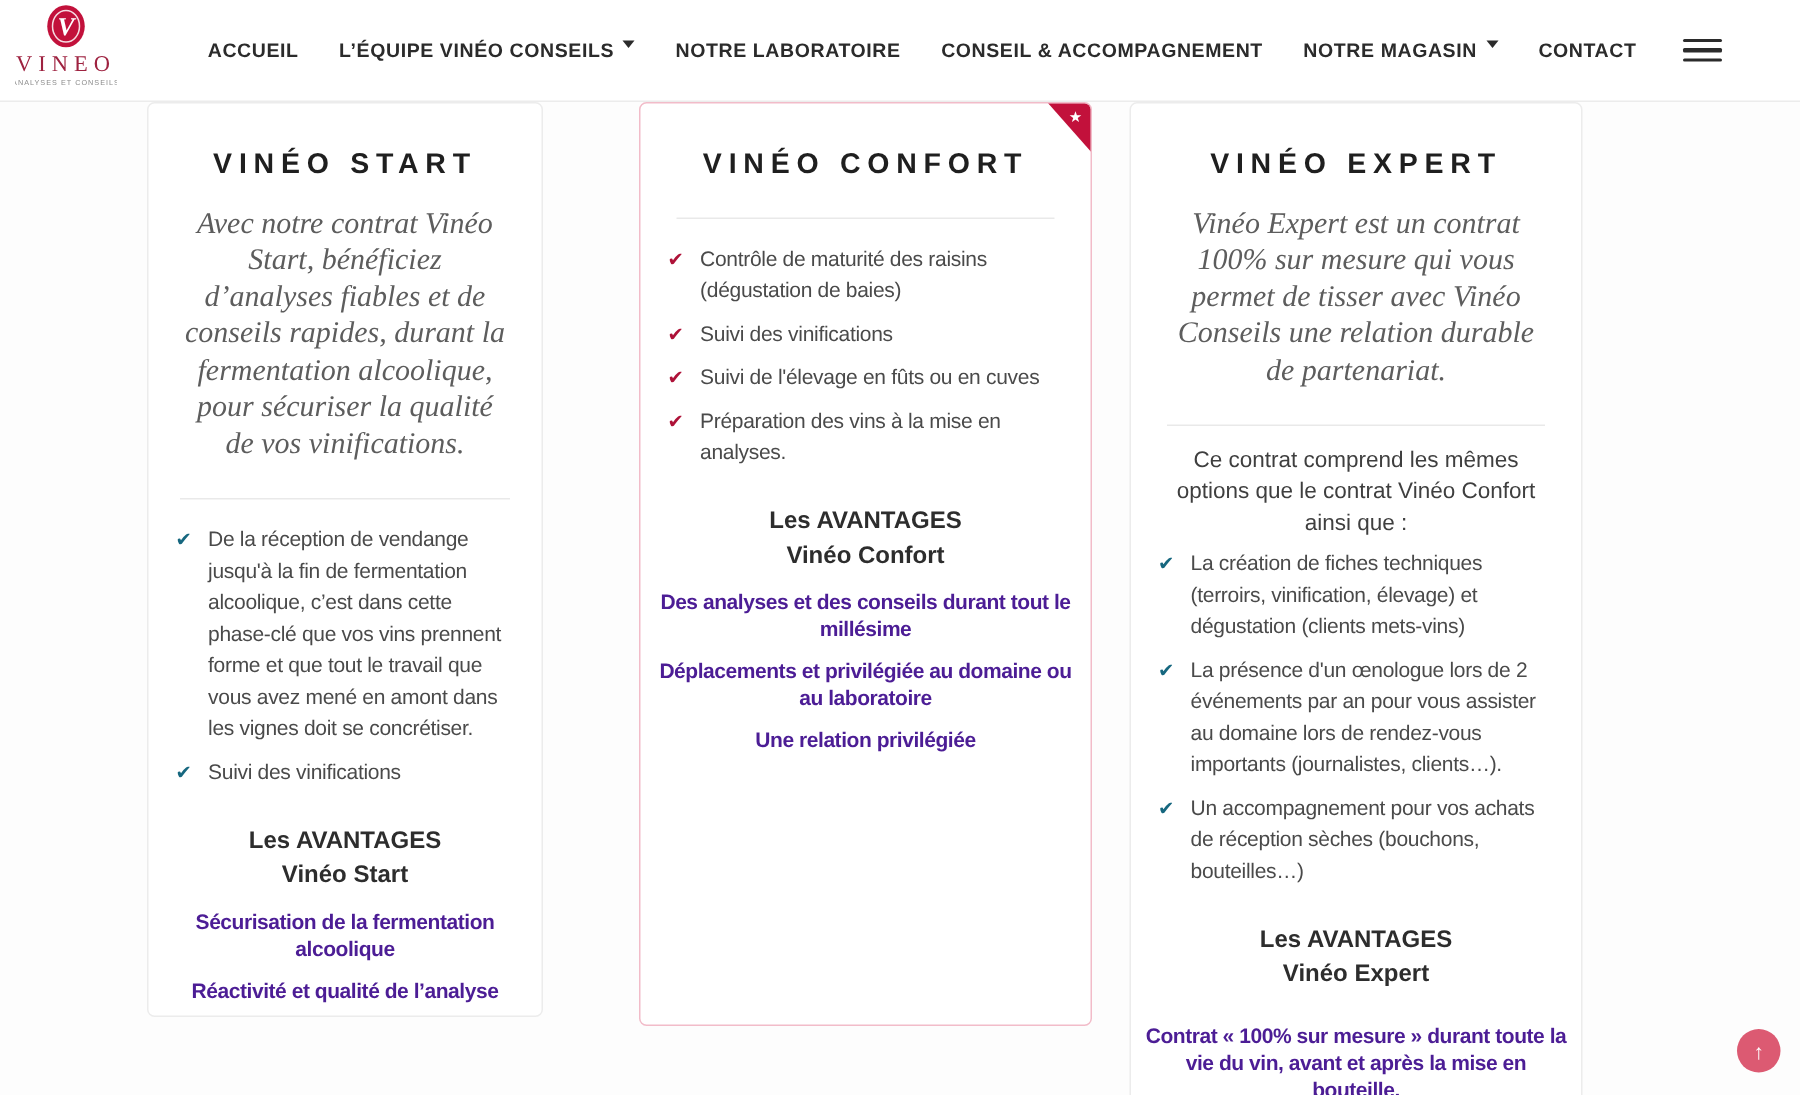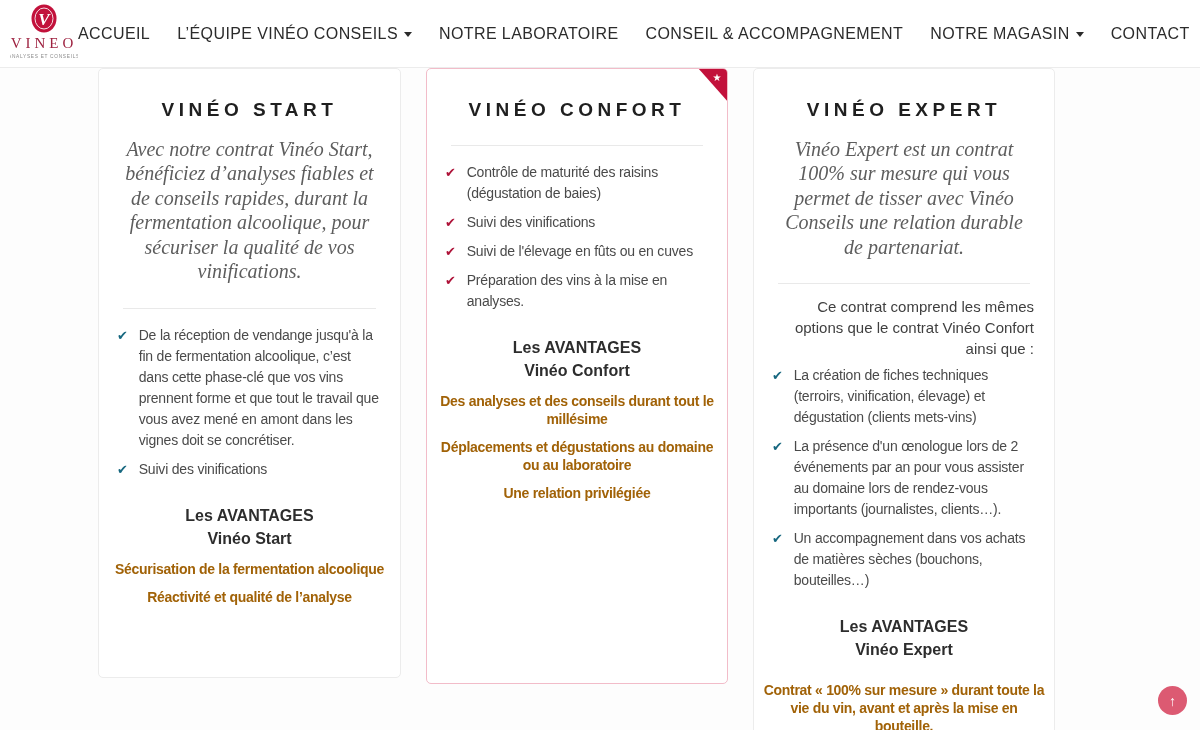--- a/index.html
+++ b/index.html
@@ -11,65 +11,65 @@
 
   
   header {
     height:68px; background:#fff; border-bottom:1px solid #ececec;
     display:flex; align-items:center; justify-content:space-between;
     padding:0 52px 0 10px;
   }
   .logo { display:block; cursor:pointer; }
   nav { display:flex; align-items:center; gap:27px; }
   .nav-item {
-    font-size:16px; font-weight:normal; letter-spacing:.4px; color:#2b2b2b;
-    display:flex; align-items:center; gap:6px; cursor:pointer; white-space:nowrap;
+    font-size:13px; font-weight:bold; letter-spacing:.4px; color:#2b2b2b;
+    display:flex; align-items:flex-start; gap:6px; cursor:pointer; white-space:nowrap;
   }
   .caret {
     width:0; height:0; border-left:4px solid transparent;
     border-right:4px solid transparent; border-top:5px solid #2b2b2b;
     margin-top:1px;
   }
   .hamburger { width:26px; cursor:pointer; margin-left:4px; }
   .hamburger span { display:block; height:2.5px; background:#2b2b2b; margin:4px 0; border-radius:1px; }
 
   
   .card {
     position:absolute; top:68px; background:#fff;
     border:1px solid var(--card-border,#ececec); border-radius:5px;
     text-align:center; overflow:hidden;
   }
-  #card-0 { left:98px;  width:303px; height:610px; }
+  #card-0 { left:98px;  width:264px; height:610px; }
   #card-1 { left:426px; width:302px; height:616px; }
   #card-2 { left:753px; width:302px; height:690px; }
 
   .card-title {
     margin-top:30px; font-size:19px; font-weight:600; letter-spacing:4.5px;
     color:#1f1f1f; white-space:nowrap;
   }
   .intro {
     margin:14px 22px 0; font-family:"Liberation Serif", serif; font-style:italic;
     font-size:20px; line-height:24.5px; color:#5d5d5d;
   }
   .divider { width:84%; height:1px; background:#e9e9e9; margin:24px auto 0; }
   .preamble {
-    margin:12px 20px 0; text-align:right; font-size:15px; line-height:21px; color:#3f3f3f;
+    margin:12px 20px 0; text-align:center; font-size:15px; line-height:21px; color:#3f3f3f;
   }
   .features { margin:16px 18px 0; text-align:left; }
   #card-2 .features { margin-top:6px; }
   .feature {
     display:flex; gap:11px; margin-bottom:8px;
     font-size:14px; line-height:21px; color:#4a4a4a; letter-spacing:-0.2px;
   }
   .check { color:var(--check-color,#16677f); font-size:13px; line-height:21px; flex:0 0 auto; }
   .adv-title {
     margin:24px 6px 0; font-size:16px; font-weight:bold; color:#2d2d2d; line-height:23px;
   }
   .adv-item {
-    margin:10px 6px 0; font-size:14px; font-weight:bold; color:#a16207;
+    margin:10px 6px 0; font-size:14px; font-weight:bold; color:#4c1d95;
     line-height:18px; letter-spacing:-0.3px;
   }
   #card-2 .adv-item { margin-top:20px; }
 
   
   .ribbon { position:absolute; top:-1px; right:-1px; width:30px; height:34px; }
 
   
   .scroll-top {
     position:absolute; left:1158px; top:686px; width:29px; height:29px;
@@ -165,41 +165,41 @@
     <div class="feature">
       <span class="check">✔</span>
       <span>Préparation des vins à la mise en analyses.</span>
     </div>
   </div>
   <h3 class="adv-title">
     <span>Les AVANTAGES</span><br>
     <span>Vinéo Confort</span>
   </h3>
   <p class="adv-item">Des analyses et des conseils durant tout le millésime</p>
-  <p class="adv-item">Déplacements et dégustations au domaine ou au laboratoire</p>
+  <p class="adv-item">Déplacements et privilégiée au domaine ou au laboratoire</p>
   <p class="adv-item">Une relation privilégiée</p>
 </section>
 
 <section class="card" id="card-2" style="--check-color: #16677f; --card-border: #ececec;">
   <h2 class="card-title">VINÉO EXPERT</h2>
   <p class="intro">Vinéo Expert est un contrat 100% sur mesure qui vous permet de tisser avec Vinéo Conseils une relation durable de partenariat.</p>
   <div class="divider"></div>
   <p class="preamble">Ce contrat comprend les mêmes options que le contrat Vinéo Confort ainsi que :</p>
   <div class="features">
     <div class="feature">
       <span class="check">✔</span>
       <span>La création de fiches techniques (terroirs, vinification, élevage) et dégustation (clients mets-vins)</span>
     </div>
     <div class="feature">
       <span class="check">✔</span>
       <span>La présence d'un œnologue lors de 2 événements par an pour vous assister au domaine lors de rendez-vous importants (journalistes, clients…).</span>
     </div>
     <div class="feature">
       <span class="check">✔</span>
-      <span>Un accompagnement dans vos achats de matières sèches (bouchons, bouteilles…)</span>
+      <span>Un accompagnement pour vos achats de réception sèches (bouchons, bouteilles…)</span>
     </div>
   </div>
   <h3 class="adv-title">
     <span>Les AVANTAGES</span><br>
     <span>Vinéo Expert</span>
   </h3>
   <p class="adv-item">Contrat « 100% sur mesure » durant toute la vie du vin, avant et après la mise en bouteille.</p>
   <p class="adv-item">Valorisation de vos vins</p>
 
 </section>

